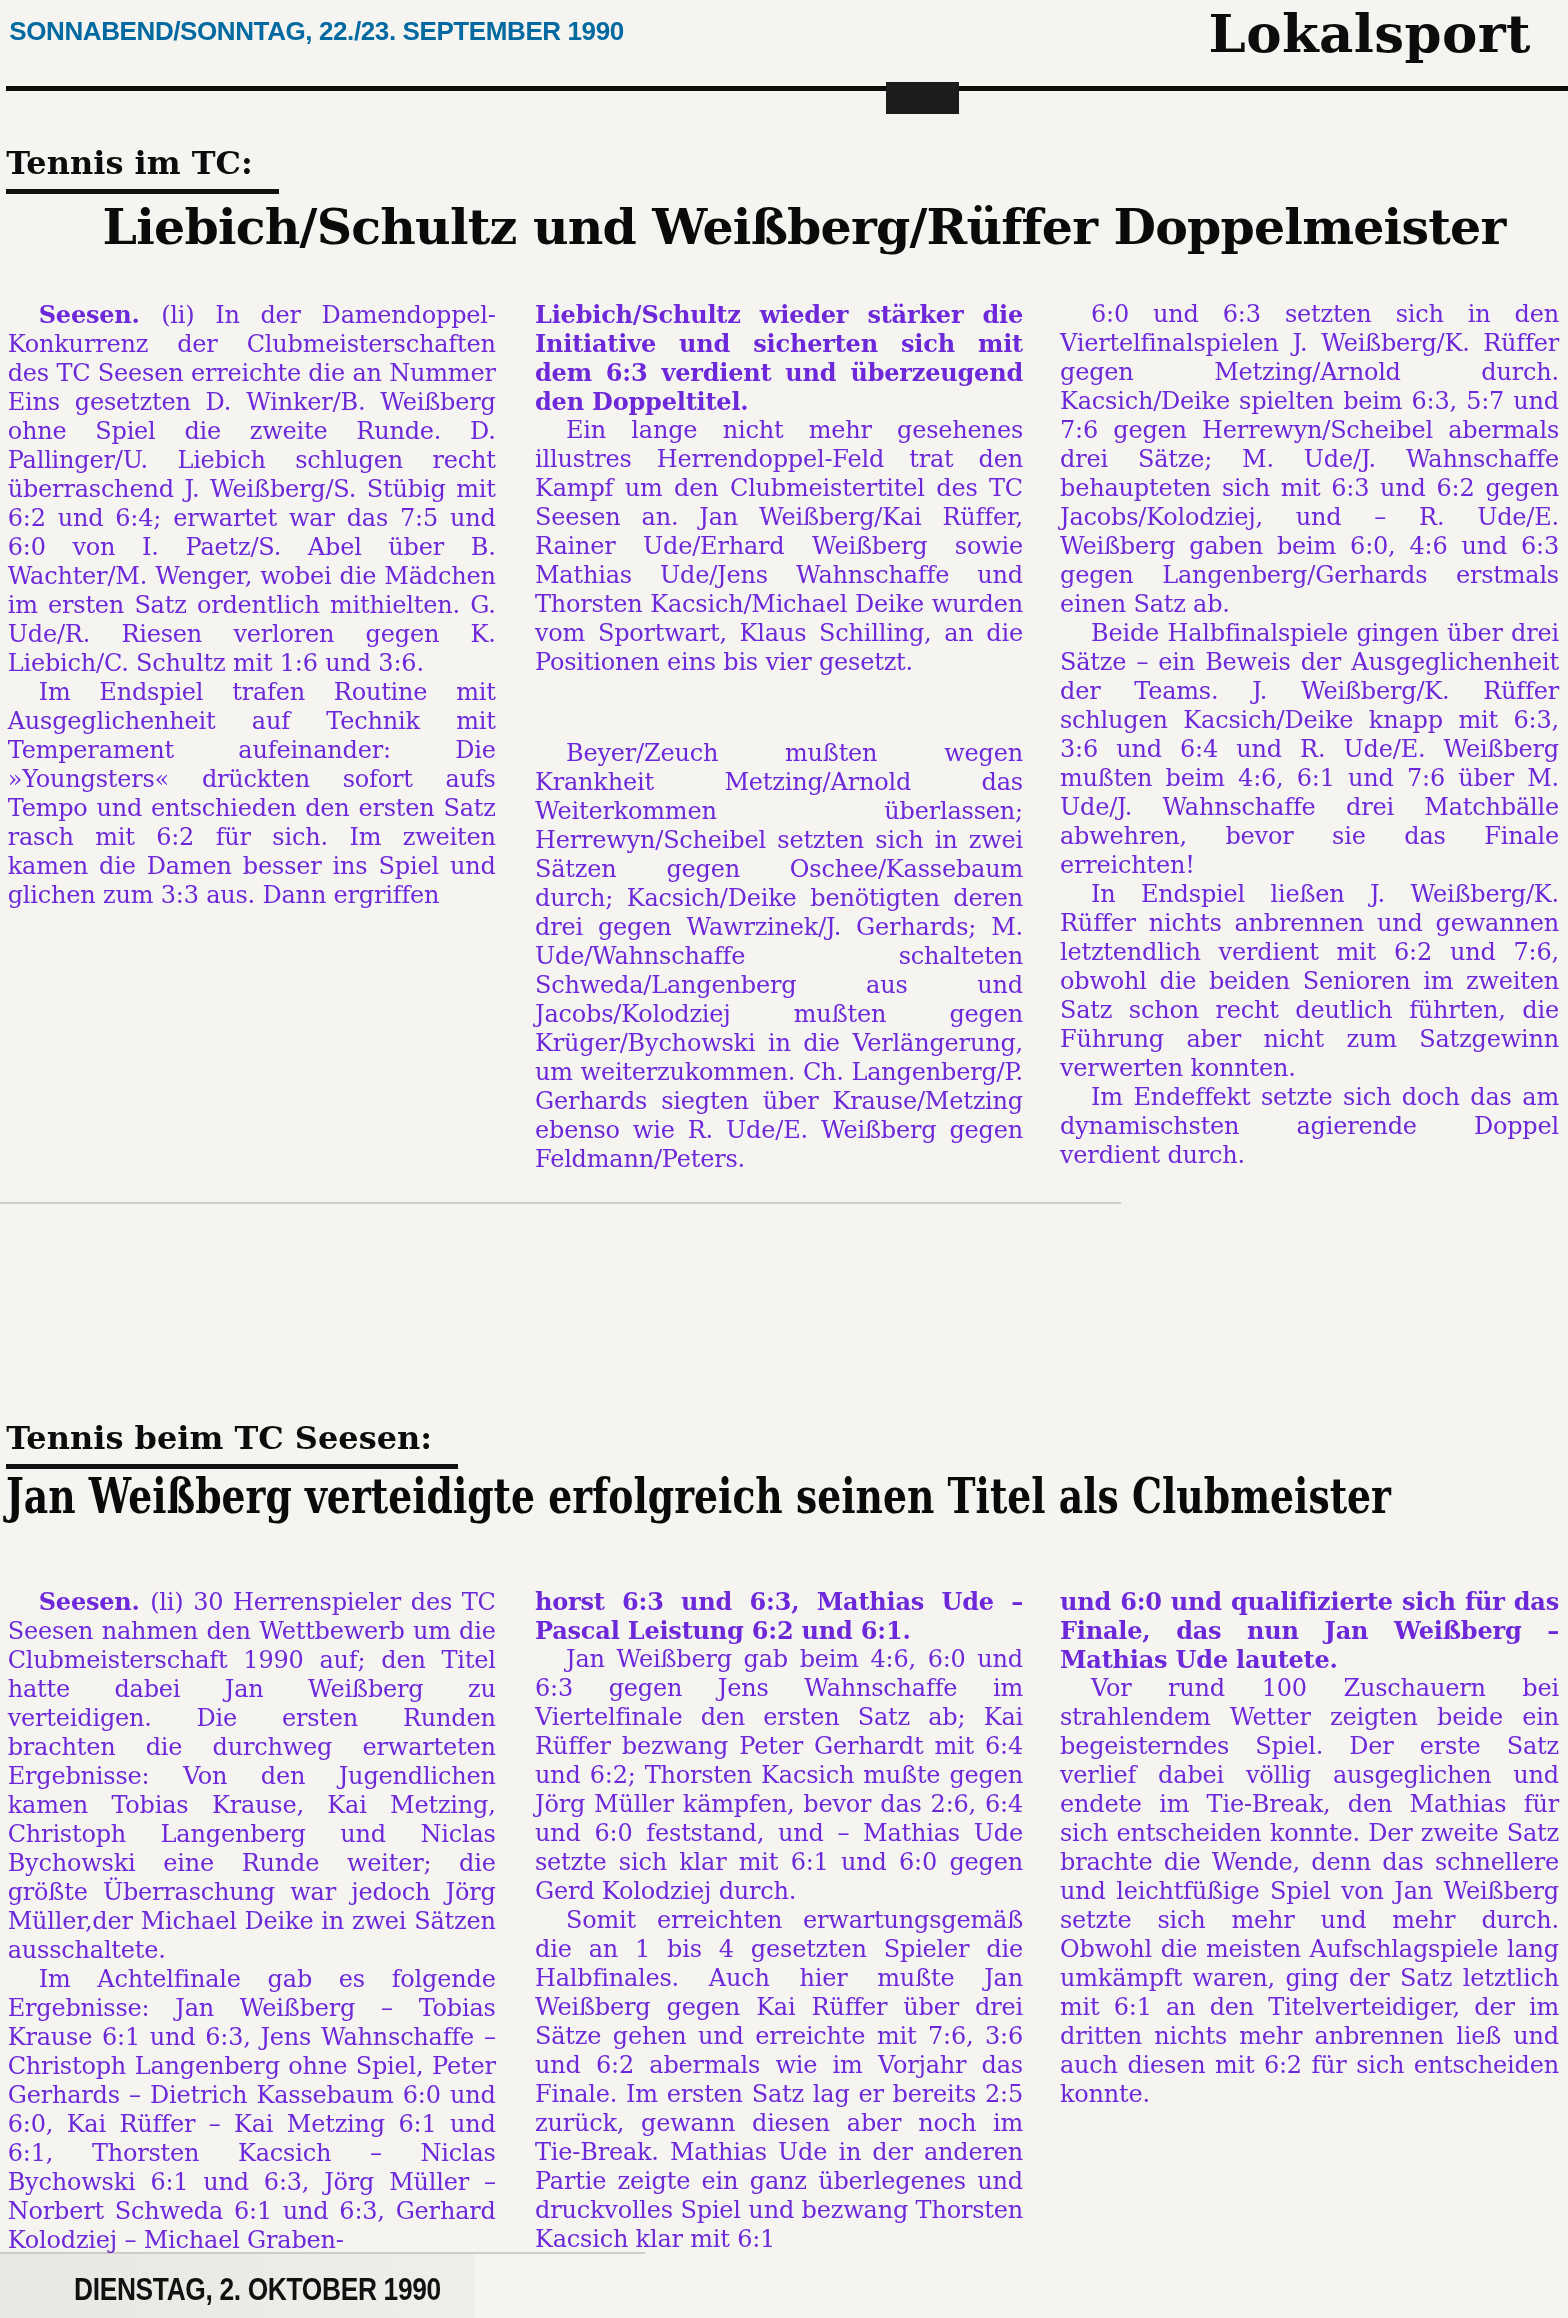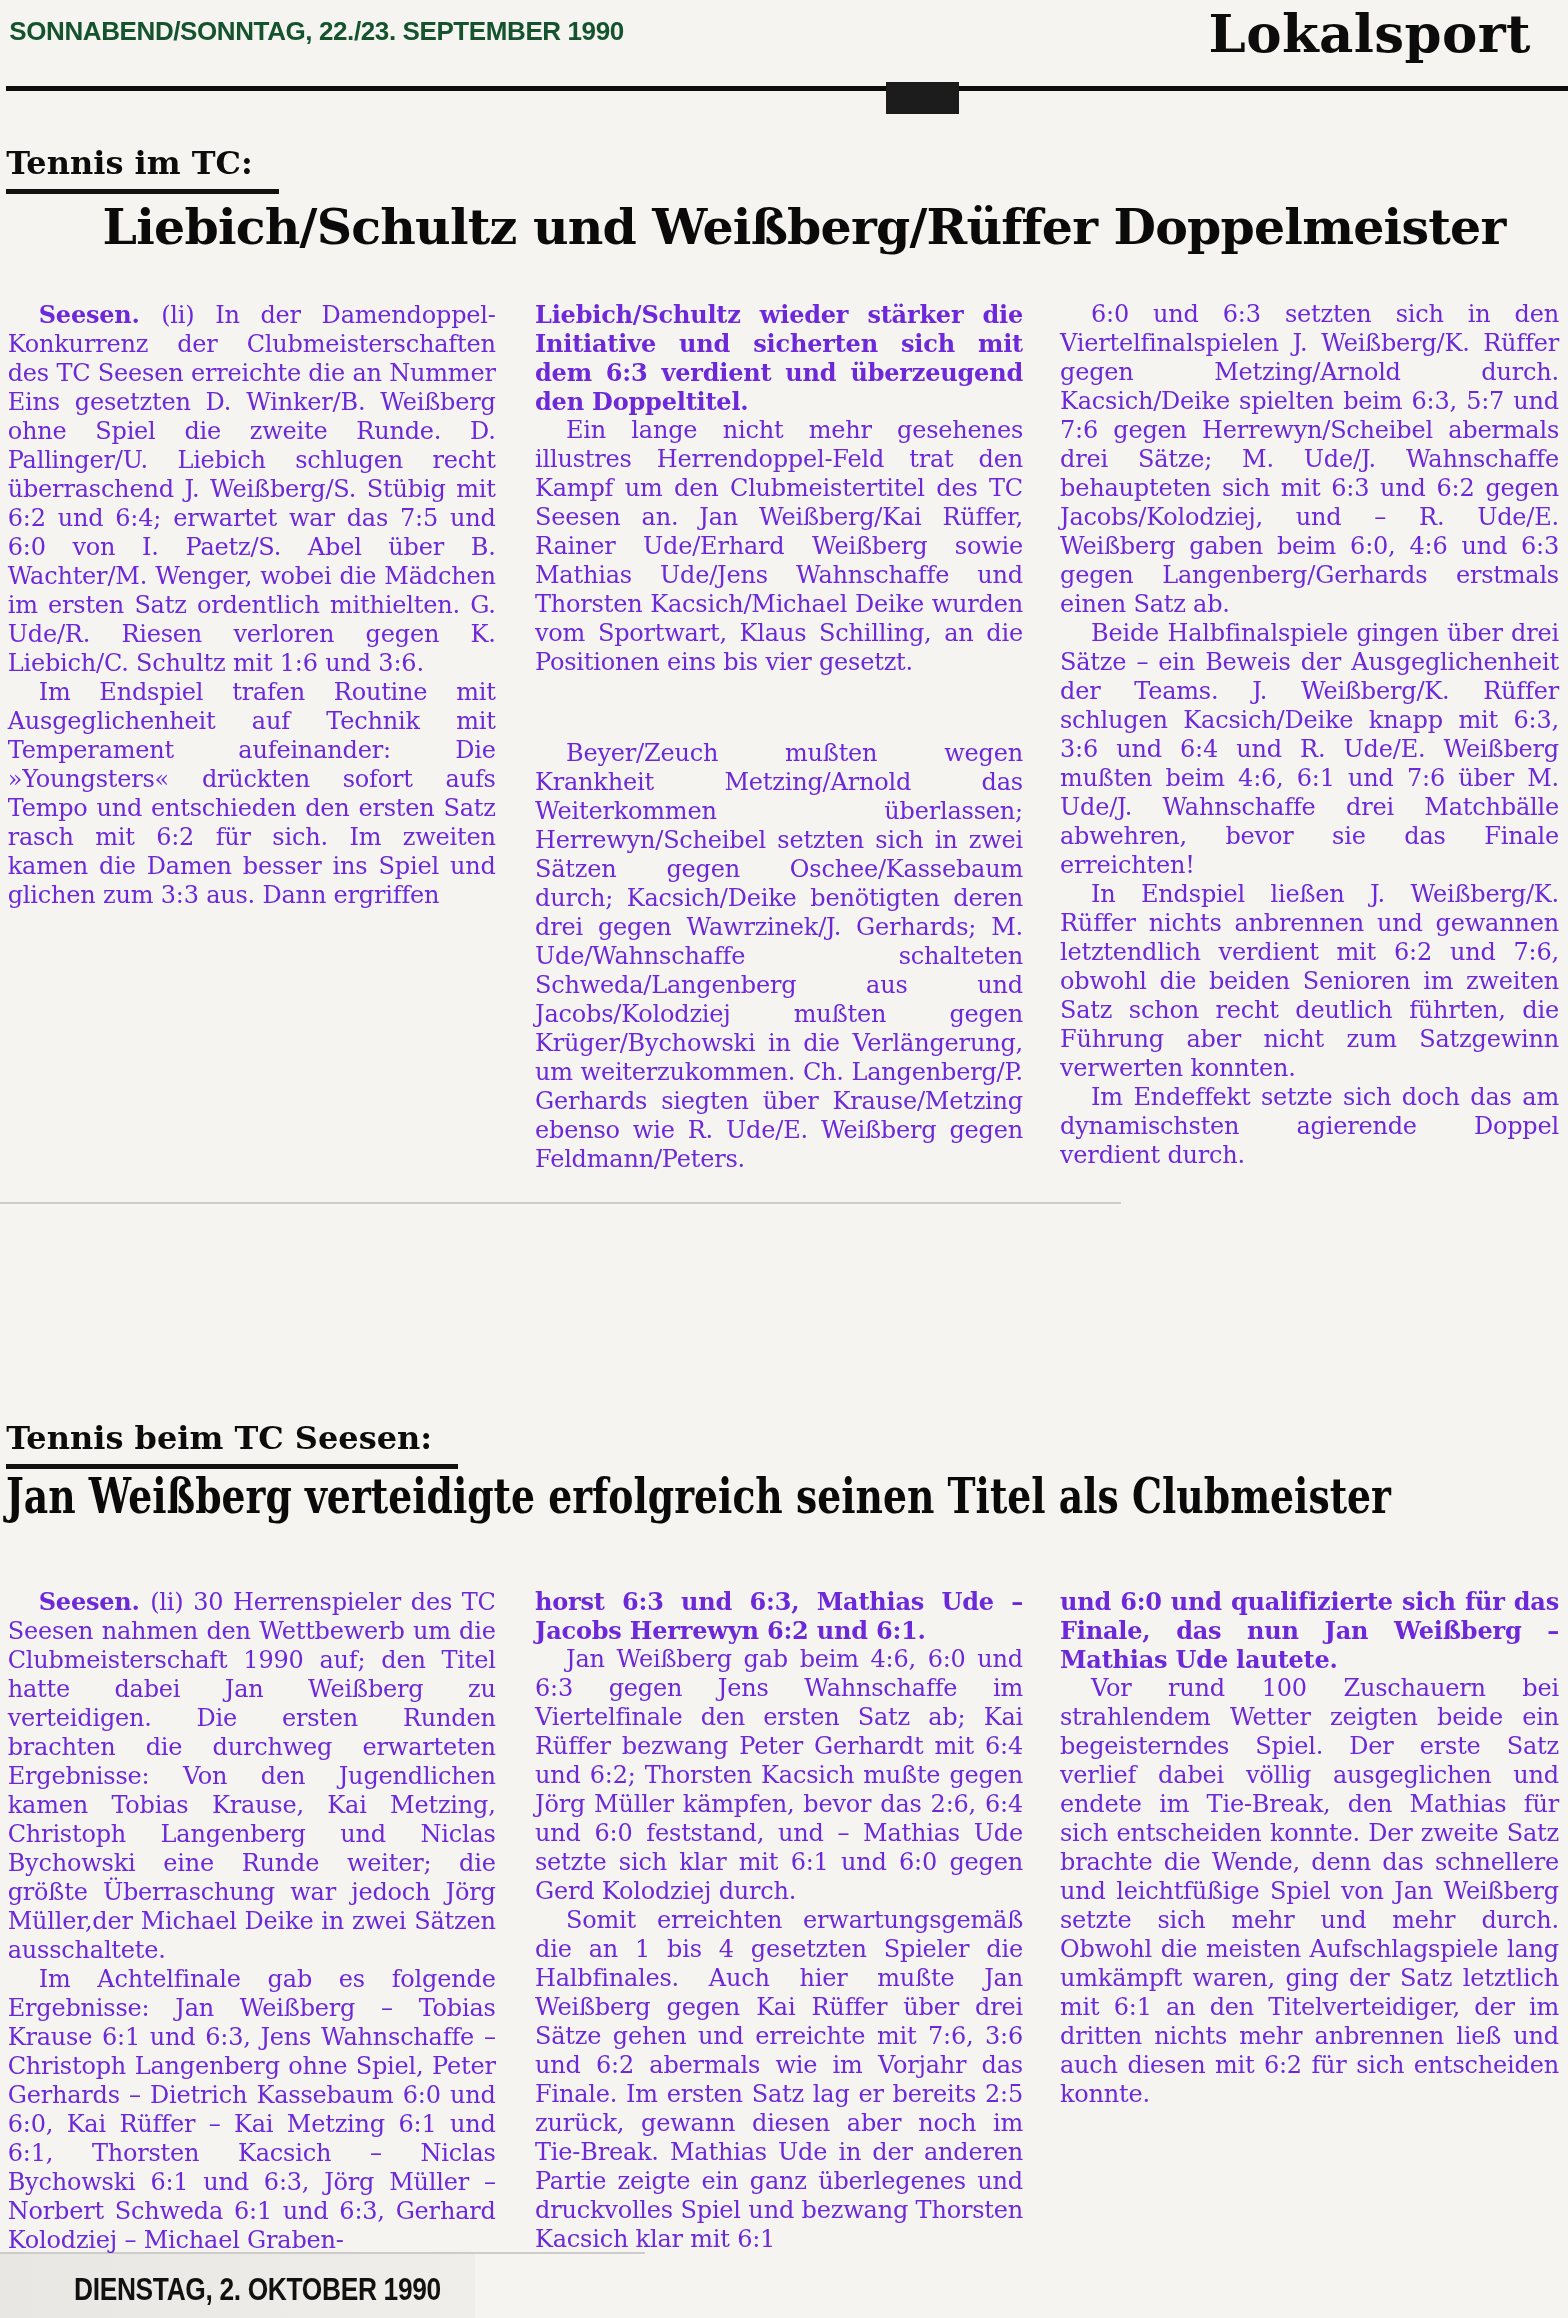--- a/index.html
+++ b/index.html
@@ -11,21 +11,21 @@
     background: #f5f4f0;
     overflow: hidden;
     color: #151515;
     font-family: "DejaVu Serif", serif;
   }
   
   .issue-date {
     position: absolute; left: 9.3px; top: 15.5px;
     font-family: "Liberation Sans", sans-serif;
     font-weight: bold; font-size: 26px; letter-spacing: -0.4px;
-    color: #14532d; white-space: nowrap;
+    color: #0369a1; white-space: nowrap;
   }
   .section-title {
     position: absolute; right: 37px; top: 1.5px;
     font-family: "DejaVu Serif", serif;
     font-weight: 600; font-size: 53px; letter-spacing: 0.4px;
     color: #0c0c0c; white-space: nowrap;
   }
   .header-rule {
     position: absolute; left: 6.2px; right: 0; top: 86px;
     height: 5.4px; background: #0d0d0d;
@@ -119,21 +119,21 @@
   <div class="cut-line mid"></div>
 
   <div class="kicker a2">Tennis beim TC Seesen:</div>
   <div class="headline a2">Jan Weißberg verteidigte erfolgreich seinen Titel als Clubmeister</div>
 
   <div class="col a2col c1">
     <p><b class="lead">Seesen. </b><span>(li) 30 Herrenspieler des TC Seesen nahmen den Wettbewerb um die Clubmeisterschaft 1990 auf; den Titel hatte dabei Jan Weißberg zu verteidigen. Die ersten Runden brachten die durchweg erwarteten Ergebnisse: Von den Jugendlichen kamen Tobias Krause, Kai Metzing, Christoph Langenberg und Niclas Bychowski eine Runde weiter; die größte Überraschung war jedoch Jörg Müller,der Michael Deike in zwei Sätzen ausschaltete.</span></p>
     <p>Im Achtelfinale gab es folgende Ergebnisse: Jan Weißberg – Tobias Krause 6:1 und 6:3, Jens Wahnschaffe – Christoph Langenberg ohne Spiel, Peter Gerhards – Dietrich Kassebaum 6:0 und 6:0, Kai Rüffer – Kai Metzing 6:1 und 6:1, Thorsten Kacsich – Niclas Bychowski 6:1 und 6:3, Jörg Müller – Norbert Schweda 6:1 und 6:3, Gerhard Kolodziej – Michael Graben-</p>
   </div>
   <div class="col a2col c2">
-    <p class="noindent">horst 6:3 und 6:3, Mathias Ude – Jacobs Herrewyn 6:2 und 6:1.</p>
+    <p class="noindent">horst 6:3 und 6:3, Mathias Ude – Pascal Leistung 6:2 und 6:1.</p>
     <p>Jan Weißberg gab beim 4:6, 6:0 und 6:3 gegen Jens Wahnschaffe im Viertelfinale den ersten Satz ab; Kai Rüffer bezwang Peter Gerhardt mit 6:4 und 6:2; Thorsten Kacsich mußte gegen Jörg Müller kämpfen, bevor das 2:6, 6:4 und 6:0 feststand, und – Mathias Ude setzte sich klar mit 6:1 und 6:0 gegen Gerd Kolodziej durch.</p>
     <p>Somit erreichten erwartungsgemäß die an 1 bis 4 gesetzten Spieler die Halbfinales. Auch hier mußte Jan Weißberg gegen Kai Rüffer über drei Sätze gehen und erreichte mit 7:6, 3:6 und 6:2 abermals wie im Vorjahr das Finale. Im ersten Satz lag er bereits 2:5 zurück, gewann diesen aber noch im Tie-Break. Mathias Ude in der anderen Partie zeigte ein ganz überlegenes und druckvolles Spiel und bezwang Thorsten Kacsich klar mit 6:1</p>
   </div>
   <div class="col a2col c3">
     <p class="noindent">und 6:0 und qualifizierte sich für das Finale, das nun Jan Weißberg – Mathias Ude lautete.</p>
     <p>Vor rund 100 Zuschauern bei strahlendem Wetter zeigten beide ein begeisterndes Spiel. Der erste Satz verlief dabei völlig ausgeglichen und endete im Tie-Break, den Mathias für sich entscheiden konnte. Der zweite Satz brachte die Wende, denn das schnellere und leichtfüßige Spiel von Jan Weißberg setzte sich mehr und mehr durch. Obwohl die meisten Aufschlagspiele lang umkämpft waren, ging der Satz letztlich mit 6:1 an den Titelverteidiger, der im dritten nichts mehr anbrennen ließ und auch diesen mit 6:2 für sich entscheiden konnte.</p>
   </div>
 
   <div class="cut-line low"></div>
   <div class="corner-shade"></div>

